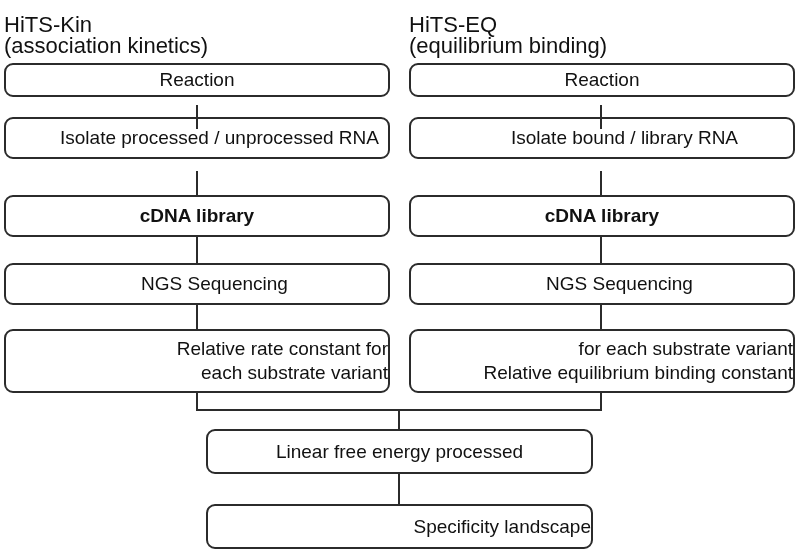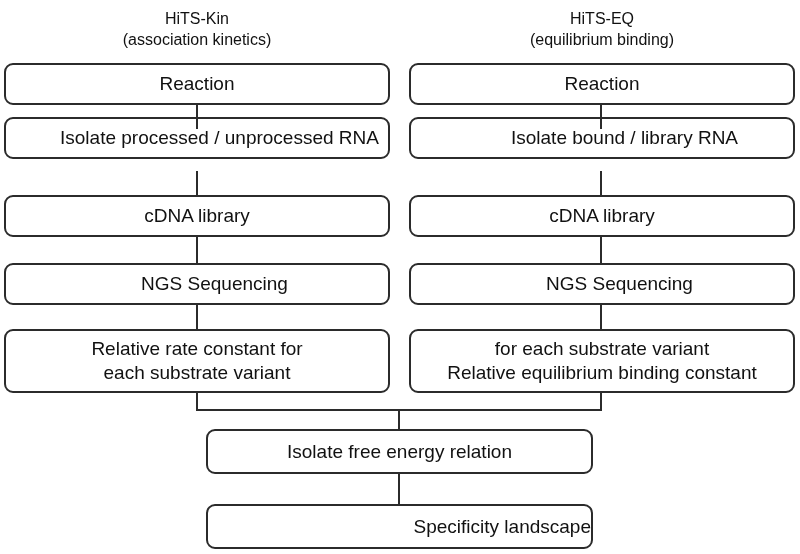--- a/index.html
+++ b/index.html
@@ -1,41 +1,41 @@
 <!DOCTYPE html>
 <html><head>
 <meta charset="utf-8">
 <style>
   html,body { margin:0; padding:0; background:#ffffff; }
   .canvas {
     position:relative; width:800px; height:554px; background:#ffffff;
     font-family:"Liberation Sans", sans-serif; color:#111111; overflow:hidden;
   }
   .col-header {
-    position:absolute; top:8px; text-align:center;
-    font-size:16px; line-height:21px; color:#111111;
+    position:absolute; top:14px; text-align:left;
+    font-size:22px; line-height:21px; color:#111111;
   }
   .col-header .sub { display:block; }
   .box {
     position:absolute; box-sizing:border-box;
     border:2px solid #2b2b2b; border-radius:9px; background:#ffffff;
     display:flex; flex-direction:column; align-items:center; justify-content:center;
     font-size:19px; line-height:24px; text-align:center; color:#111111;
   }
   .vline { position:absolute; width:2px; background:#2b2b2b; }
   .hline { position:absolute; height:2px; background:#2b2b2b; }
 
   
   .col-left  { left:4px;   width:386px; }
   .col-right { left:409px; width:386px; }
-  .row1 { top:63px;  height:42px; }
+  .row1 { top:63px;  height:34px; }
   .row2 { top:117px; height:42px;padding-left:45px; }
-  .row3 { top:195px; height:42px; }
+  .row3 { top:195px; height:42px;font-weight:bold; }
   .row4 { top:263px; height:42px;padding-left:35px; }
-  .row5 { top:329px; height:64px; }
+  .row5 { top:329px; height:64px;align-items:flex-end; }
 
   .vl-left  { left:196px; }
   .vl-right { left:600px; }
   .seg1 { top:105px; height:24px; }
   .seg2 { top:171px; height:24px; }
   .seg3 { top:237px; height:26px; }
   .seg4 { top:305px; height:24px; }
   .drop { top:393px; height:18px; }
 
   .merge-h { left:196px; top:409px; width:406px; }
@@ -104,20 +104,20 @@
   <div class="vline vl-right seg2"></div>
   <div class="vline vl-right seg3"></div>
   <div class="vline vl-right seg4"></div>
 
   <div class="vline vl-left drop"></div>
   <div class="vline vl-right drop"></div>
   <div class="hline merge-h"></div>
   <div class="vline vl-center center-drop1"></div>
 
   <div class="box merged-box rowL">
-    <div>Isolate free energy relation</div>
+    <div>Linear free energy processed</div>
   </div>
   <div class="vline vl-center center-drop2"></div>
   <div class="box merged-box rowS">
     <div>Specificity landscape</div>
   </div>
 
 </div>
 
 </body></html>

